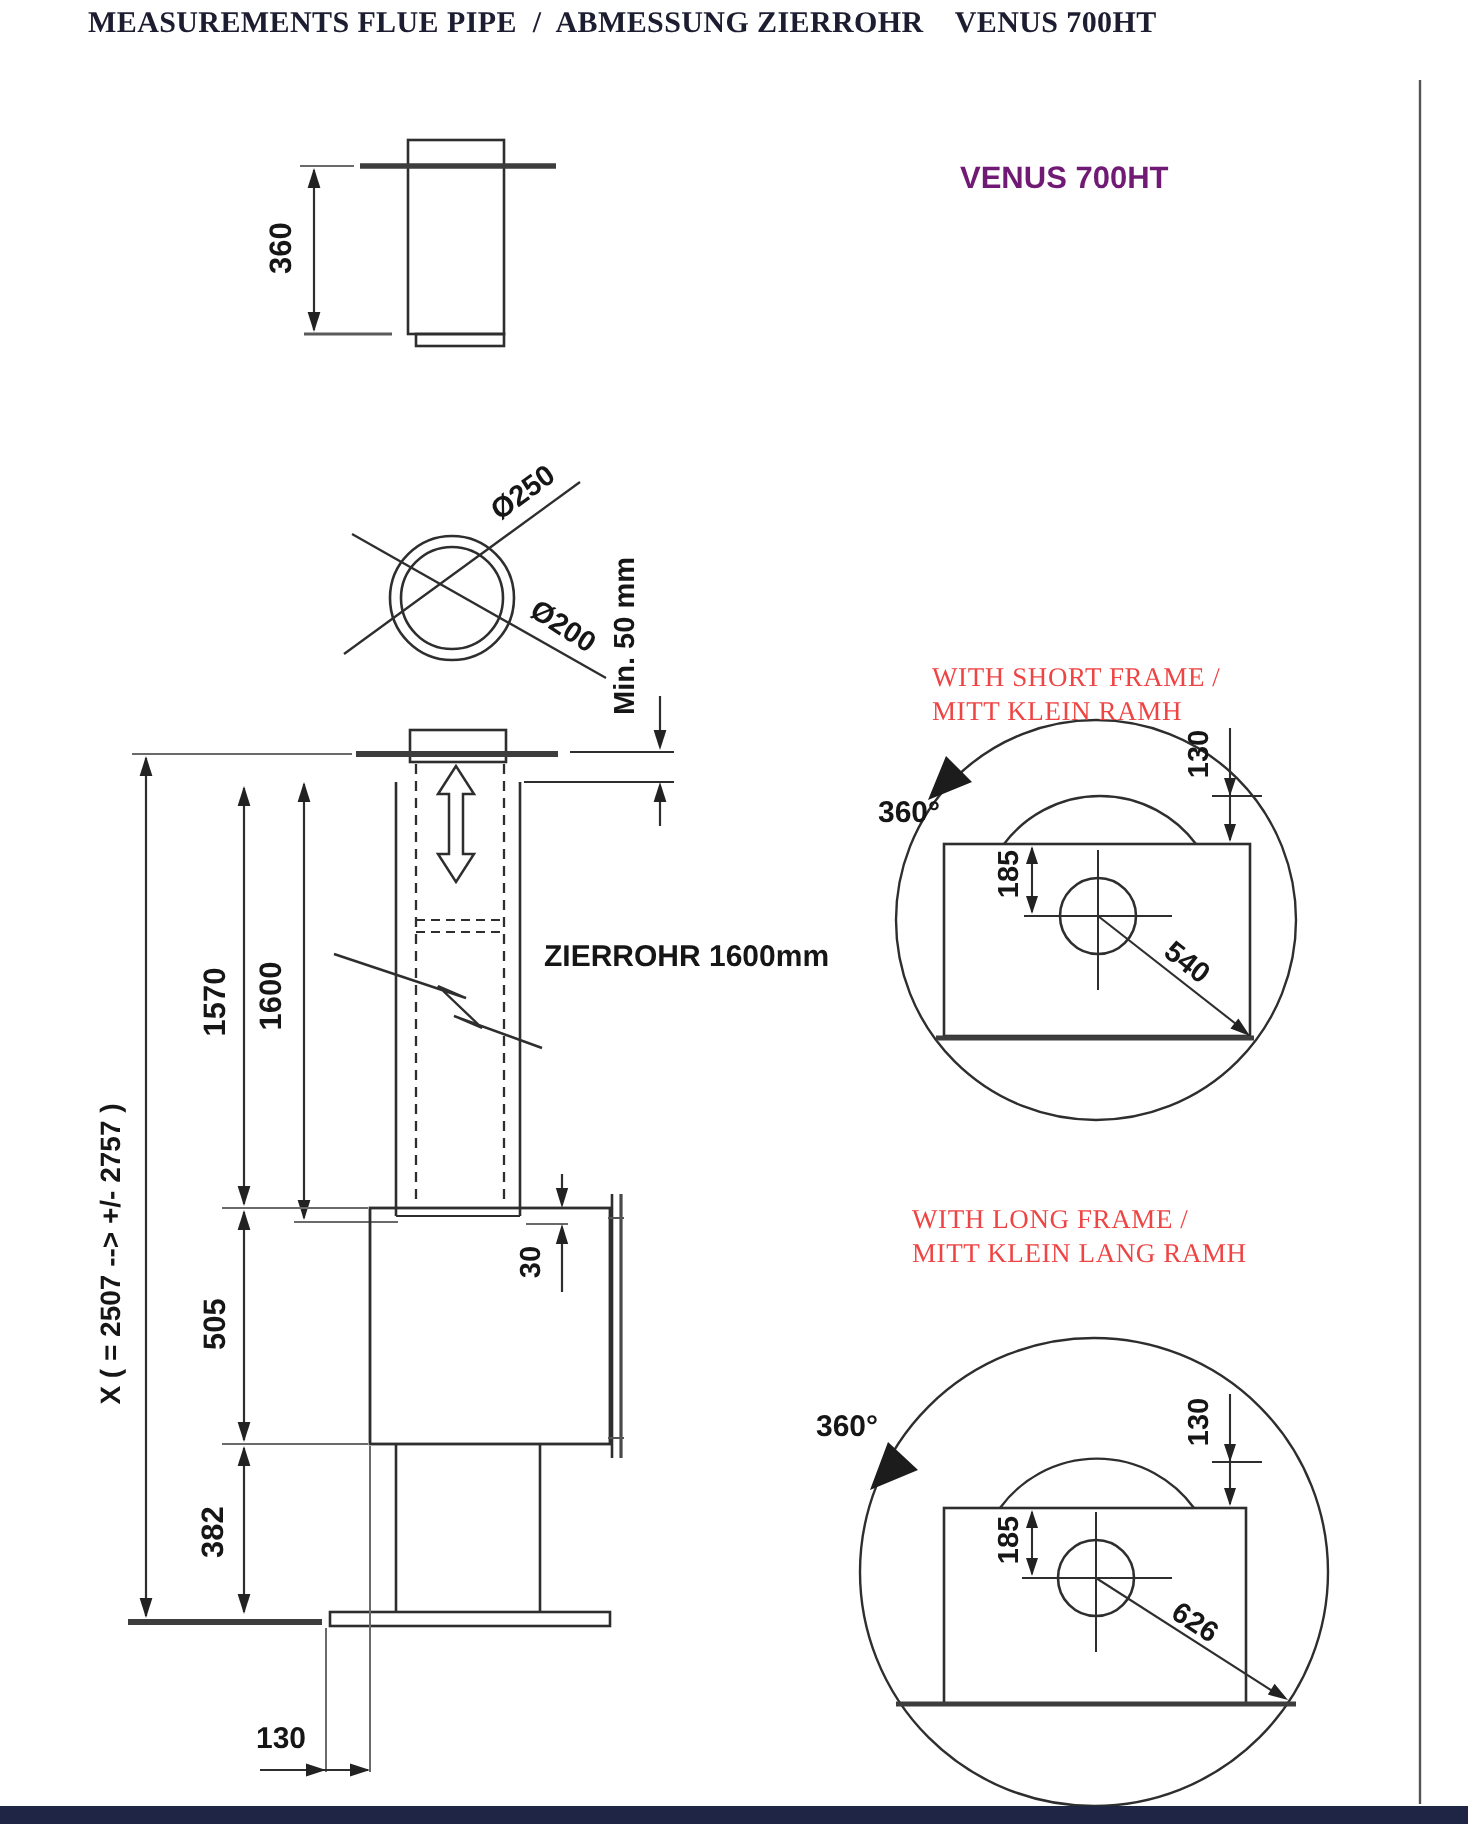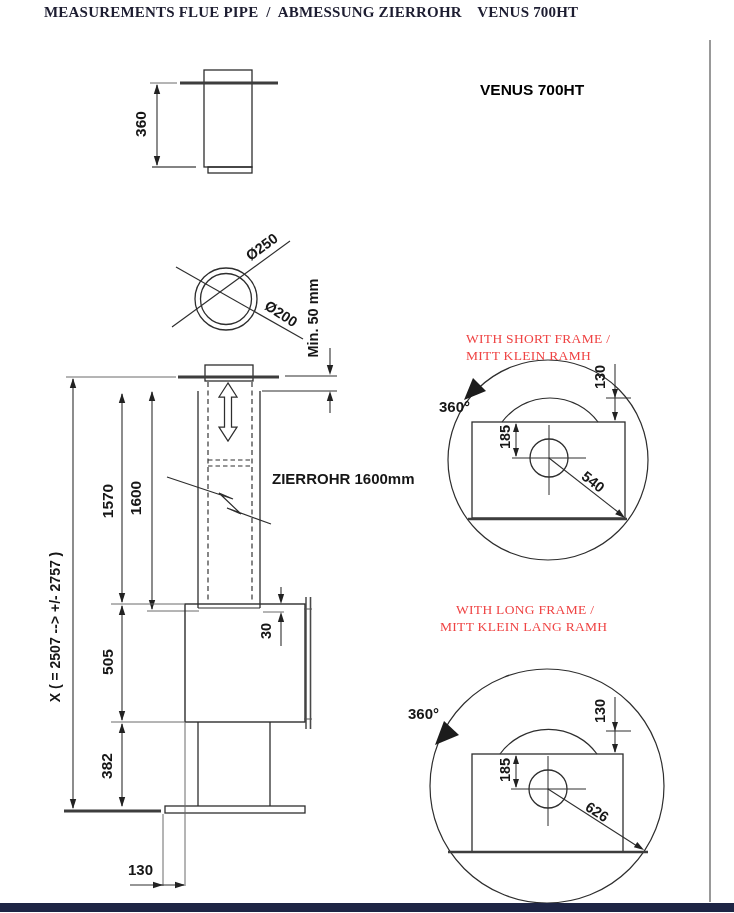--- a/index.html
+++ b/index.html
@@ -159,21 +159,21 @@
         <polygon points="644,850 633.9,847.3 637.3,841.9" fill="#222" stroke="none"></polygon>
       </g>
 
       <path d="M710,40 V902" stroke-width="1.2" stroke="#555"></path>
       <rect x="0" y="903" width="734" height="9" fill="#1e2545" stroke="none"></rect>
     </g>
   </svg>
 
   <div class="lbl title" style="left:44px;top:5px;">MEASUREMENTS FLUE PIPE  /  ABMESSUNG ZIERROHR    VENUS 700HT</div>
 
-  <div class="lbl" style="left:480px;top:82px;font-size:15.5px;color:#000000;">VENUS 700HT</div>
+  <div class="lbl" style="left:480px;top:82px;font-size:15.5px;color:#701a75;">VENUS 700HT</div>
 
   <div class="lbl r90" style="left:141px;top:124px;font-size:15.5px;">360</div>
 
   <div class="lbl ctr" style="left:262px;top:247px;font-size:14.5px;transform:translate(-50%,-50%) rotate(-36deg);">Ø250</div>
 
   <div class="lbl ctr" style="left:281px;top:314px;font-size:14.5px;transform:translate(-50%,-50%) rotate(33deg);">Ø200</div>
 
   <div class="lbl r90" style="left:313px;top:318px;font-size:14.5px;">Min. 50 mm</div>
 
   <div class="lbl" style="left:272px;top:471px;font-size:15px;">ZIERROHR 1600mm</div>
@@ -193,19 +193,19 @@
   <div class="lbl" style="left:128px;top:862px;font-size:15px;">130</div>
 
   <div class="lbl serif" style="left:466px;top:332px;font-size:13.5px;">WITH SHORT FRAME /</div>
   <div class="lbl serif" style="left:466px;top:349px;font-size:13.5px;">MITT KLEIN RAMH</div>
   <div class="lbl" style="left:439px;top:399px;font-size:15px;">360°</div>
   <div class="lbl r90" style="left:600px;top:377px;font-size:14.5px;">130</div>
   <div class="lbl r90" style="left:505px;top:437px;font-size:14.5px;">185</div>
   <div class="lbl ctr" style="left:593px;top:482px;font-size:14.5px;transform:translate(-50%,-50%) rotate(38deg);">540</div>
 
   <div class="lbl serif" style="left:456px;top:603px;font-size:13.5px;">WITH LONG FRAME /</div>
-  <div class="lbl serif" style="left:440px;top:620px;font-size:13.5px;">MITT KLEIN LANG RAMH</div>
+  <div class="lbl serif" style="left:456px;top:620px;font-size:13.5px;">MITT KLEIN LANG RAMH</div>
   <div class="lbl" style="left:408px;top:706px;font-size:15px;">360°</div>
   <div class="lbl r90" style="left:600px;top:711px;font-size:14.5px;">130</div>
   <div class="lbl r90" style="left:505px;top:770px;font-size:14.5px;">185</div>
   <div class="lbl ctr" style="left:597px;top:812px;font-size:14.5px;transform:translate(-50%,-50%) rotate(33deg);">626</div>
 
 </div>
 
 </body></html>

